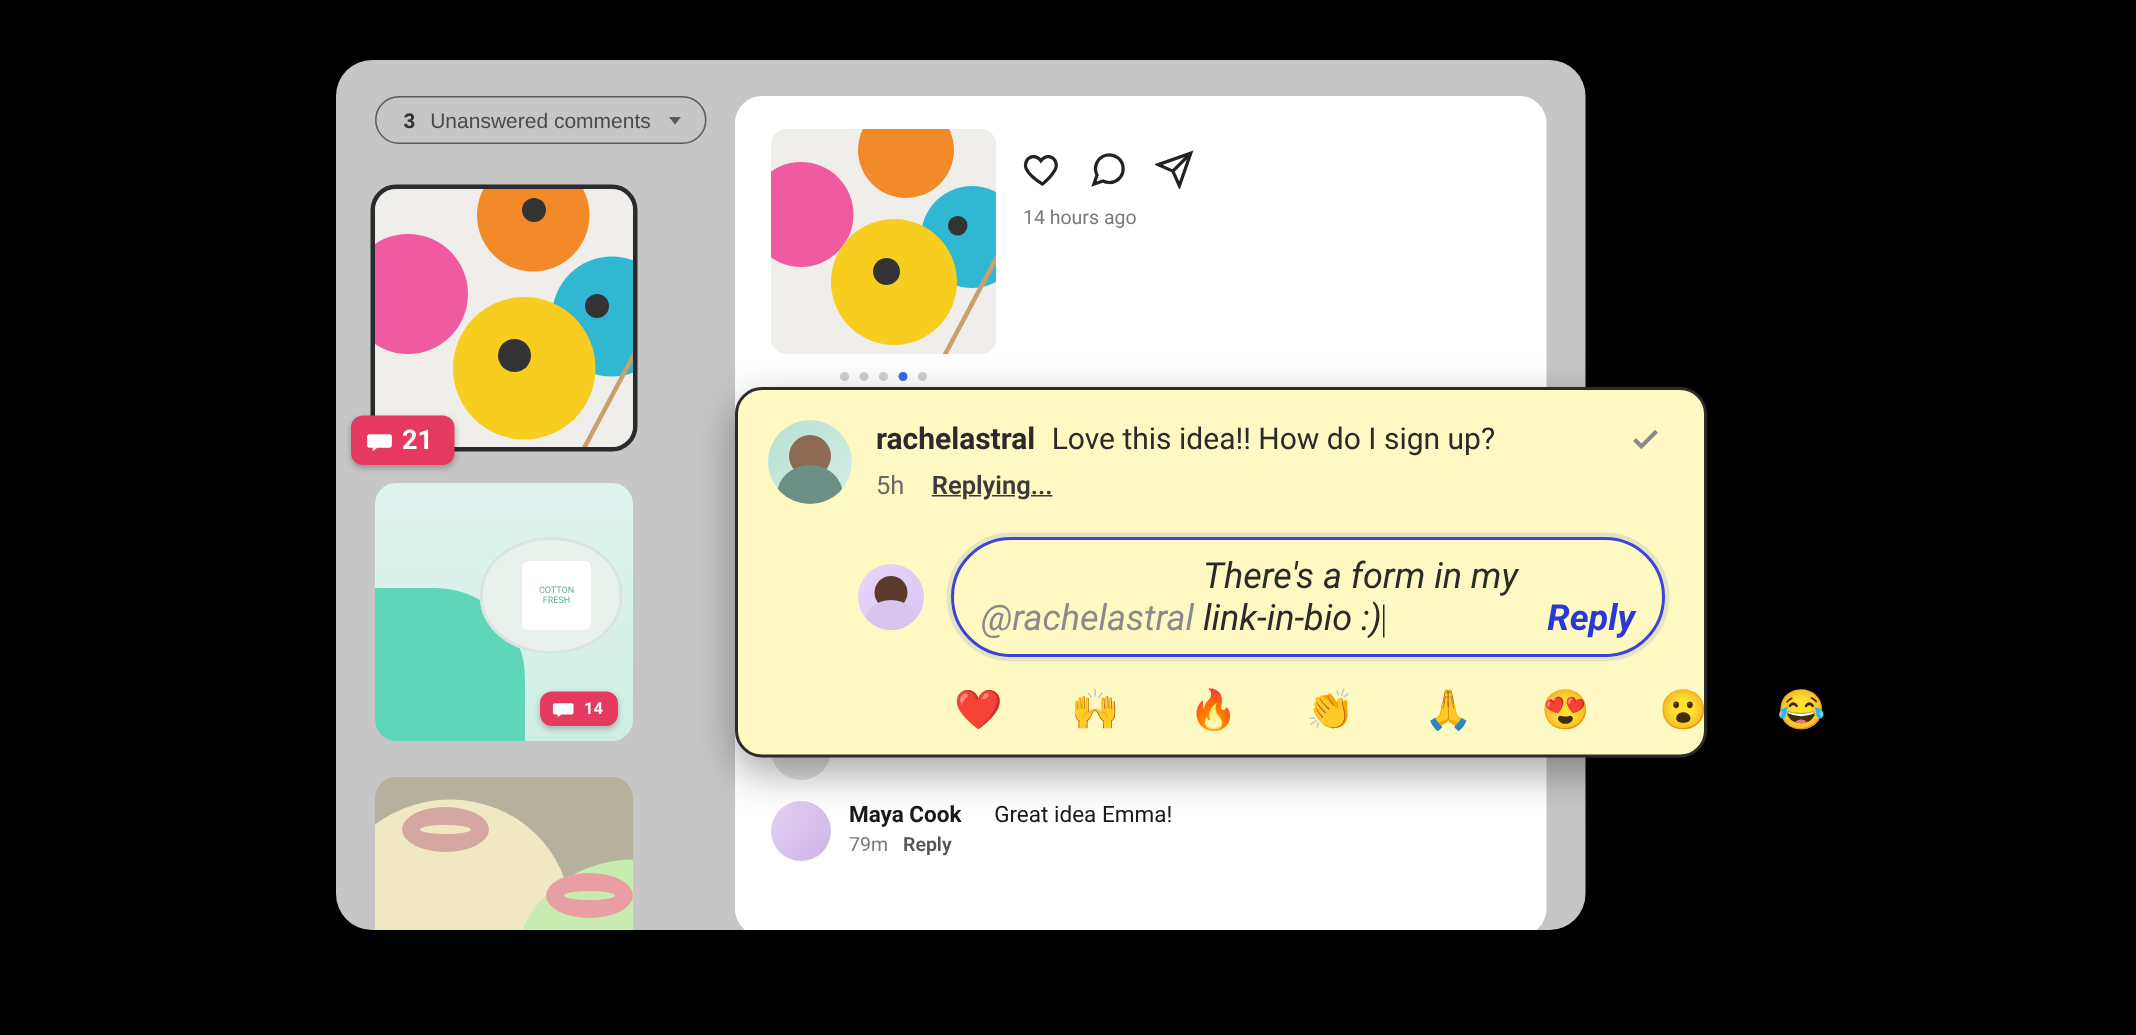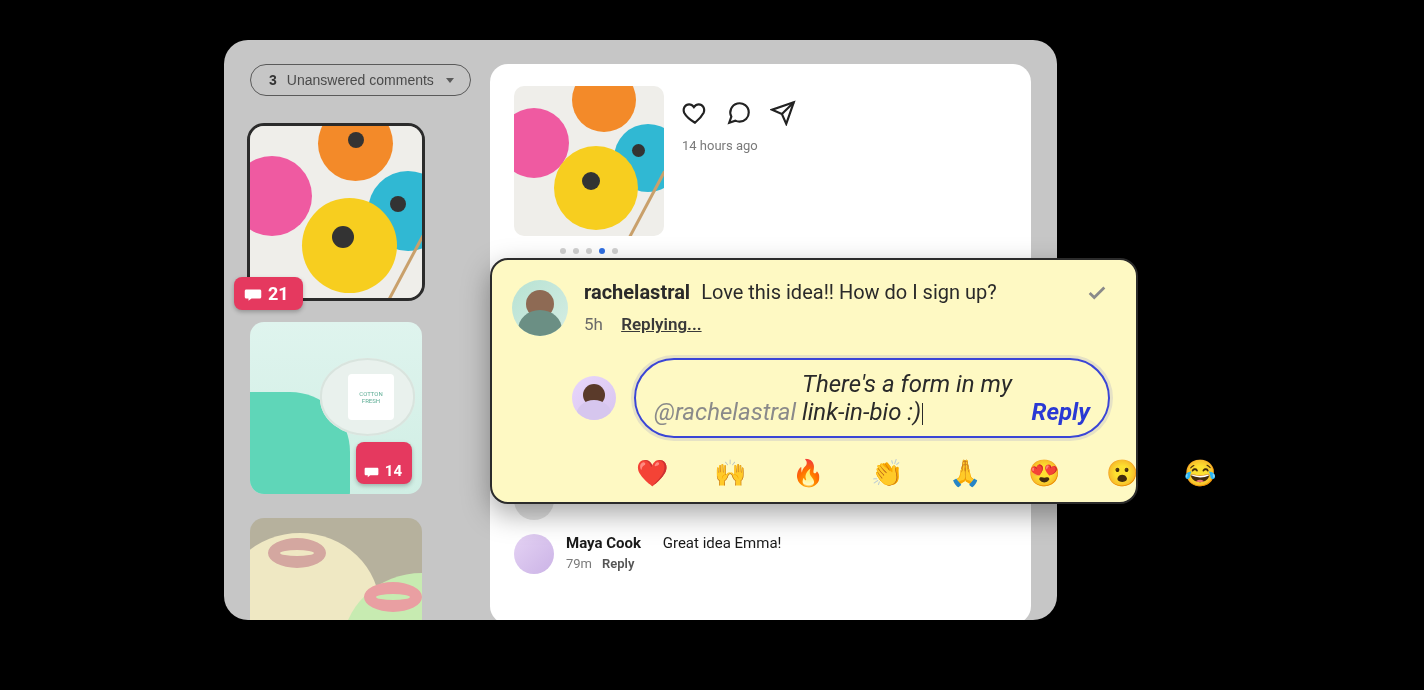--- a/index.html
+++ b/index.html
@@ -84,22 +84,22 @@
     border-radius: 8px;
     display: flex;
     align-items: center;
     gap: 6px;
     box-shadow: 0 2px 4px rgba(0,0,0,.25);
   }
   .badge.small {
     left: auto;
     right: 10px;
     bottom: 10px;
-    font-size: 15px;
-    padding: 20px 10px 4px 8px;
+    font-size: 11px;
+    padding: 4px 10px 4px 8px;
   }
   .badge svg { width: 18px; height: 18px; fill: #fff; }
   .badge.small svg { width: 15px; height: 15px; }
 
   
   .yarn1 { background:#efeeea; position:relative; overflow:hidden; border-radius:14px; width:100%; height:100%; }
   .yarn1 .ball { position:absolute; border-radius:50%; }
   .yarn1 .y  { background:#f7ce1f; width:95px; height:95px; left:52px; top:72px; }
   .yarn1 .p  { background:#ef5aa1; width:80px; height:80px; left:-18px; top:30px; }
   .yarn1 .o  { background:#f38a29; width:75px; height:75px; left:68px; top:-20px; }

